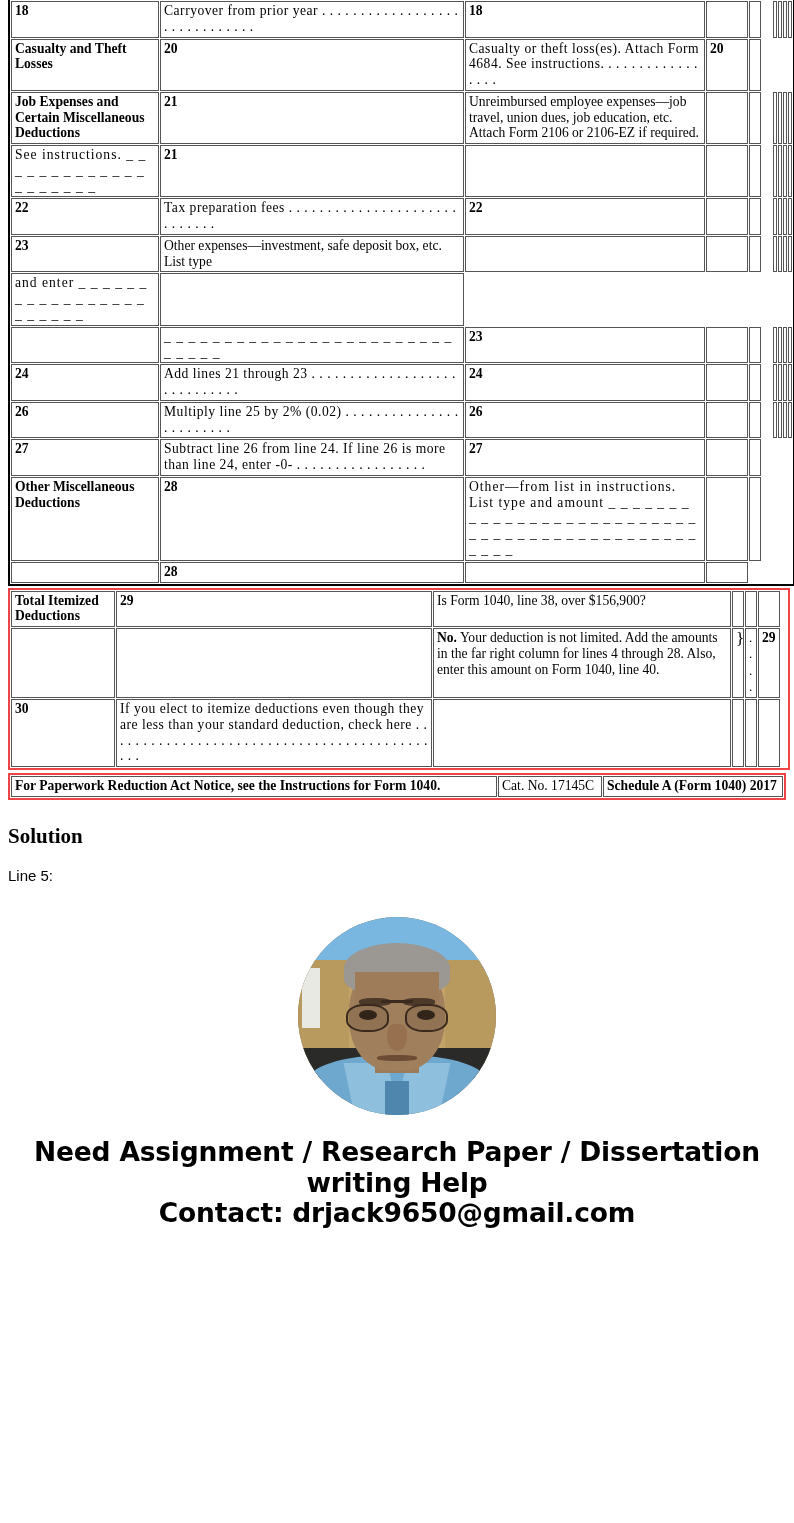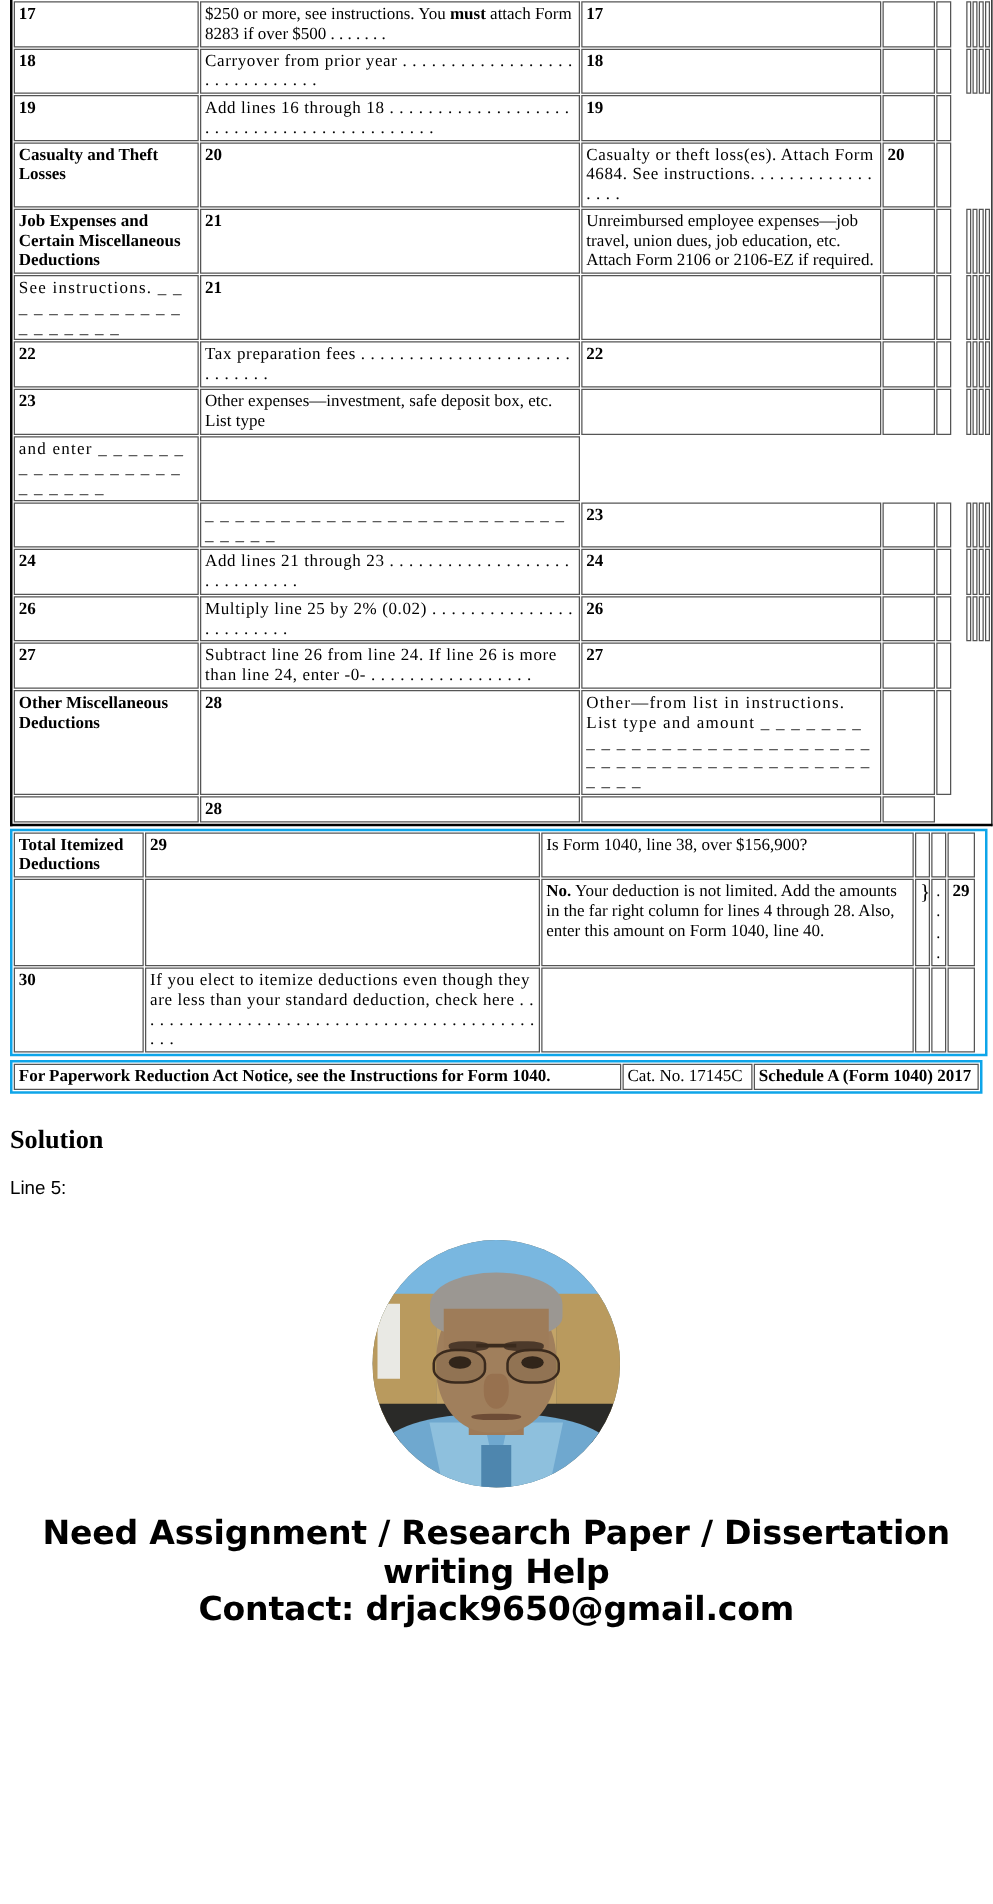--- a/index.html
+++ b/index.html
@@ -32,21 +32,21 @@
     width: 778px;
     table-layout: fixed;
     font-size: 13.6px;
     line-height: 1.16;
   }
   table.sched.outer-box {
     border: 2px solid #000;
     border-top: 0;
   }
   table.sched.boxed {
-    border: 2px solid #0ea5e9;
+    border: 2px solid #ef4444;
   }
 
   table.sched td {
     border: 1px solid #555;
     padding: 1px 3px 2px 3px;
     vertical-align: top;
     background: #fff;
     word-wrap: break-word;
     overflow: hidden;
   }
@@ -150,54 +150,34 @@
         <col style="width:42px">
           <col style="width:12px">
           <col style="width:10px">
         <col style="width:4px">
           <col style="width:4px">
           <col style="width:4px">
           <col style="width:4px">
       </colgroup>
 
       <tbody>
-          <tr>
-        <td class="lineno">17</td>
-        <td><span>$250 or more, see instructions. You </span><span class="b">must</span><span> attach Form 8283 if over $500 . . . . . . .</span></td>
-        <td class="lineno">17</td>
-        <td class="amt"></td>
-        <td class="amtnar"></td>
-        <td class="noborder"></td>
-        <td></td>
-        <td></td>
-        <td></td>
-        <td></td>
-      </tr>
 
       <tr>
         <td class="lineno">18</td>
         <td class="leader">Carryover from prior year . . . . . . . . . . . . . . . . . . . . . . . . . . . . . .</td>
         <td class="lineno">18</td>
         <td class="amt"></td>
         <td class="amtnar"></td>
         <td class="noborder"></td>
         <td></td>
         <td></td>
         <td></td>
         <td></td>
       </tr>
 
-      <tr>
-        <td class="lineno">19</td>
-        <td class="leader">Add lines 16 through 18 . . . . . . . . . . . . . . . . . . . . . . . . . . . . . . . . . . . . . . . . . . .</td>
-        <td class="lineno">19</td>
-        <td class="amt"></td>
-        <td class="amtnar"></td>
-        <td class="noborder" colspan="5"></td>
-      </tr>
 
       <tr>
         <td class="cat-label">Casualty and Theft Losses</td>
         <td class="lineno">20</td>
         <td class="leader">Casualty or theft loss(es). Attach Form 4684. See instructions. . . . . . . . . . . . . . . . .</td>
         <td class="lineno">20</td>
         <td class="amtnar"></td>
         <td class="noborder" colspan="5"></td>
       </tr>
 

